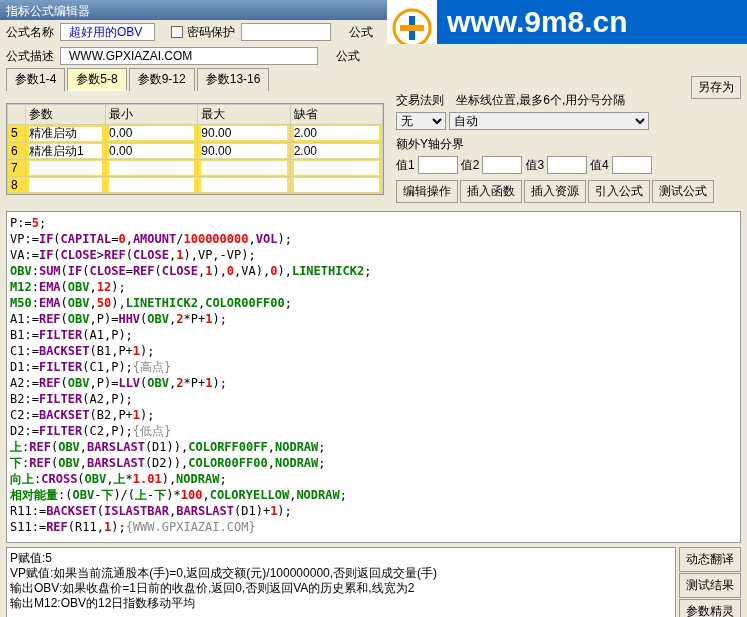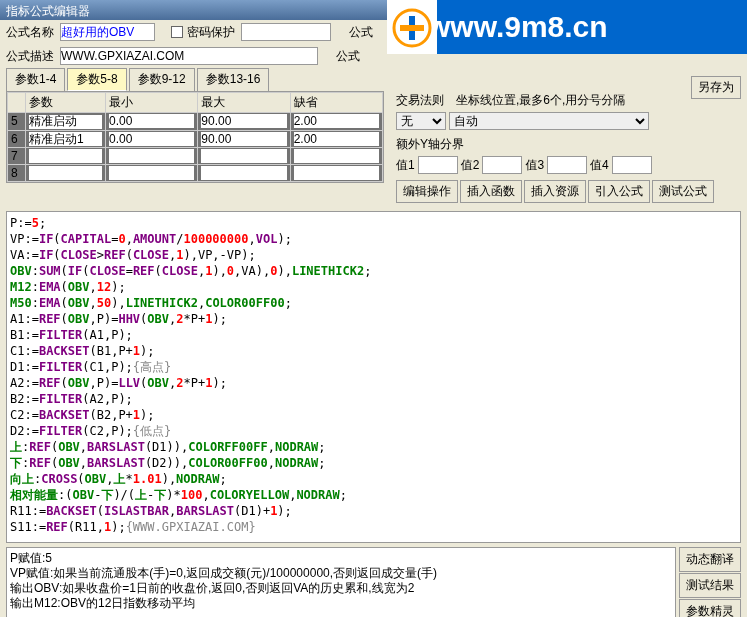--- a/index.html
+++ b/index.html
@@ -1,29 +1,29 @@
 <!DOCTYPE html>
 <html><head>
 <meta charset="utf-8">
 <style>
 * { box-sizing: border-box; margin: 0; padding: 0; }
 body { font-family: "SimSun", "宋体", sans-serif; font-size: 12px; background: #ece9d8; width: 747px; height: 617px; position: relative; overflow: hidden; }
 .titlebar { background: linear-gradient(#7b9ec7,#4a6d99); color: #fff; padding: 3px 6px; font-size: 12px; height: 20px; }
-.watermark { position: absolute; top: 0; right: 0; width: 360px; height: 54px; background: #0066cc; z-index: 100; display: flex; align-items: center; padding-left: 40px; overflow: hidden; }
+.watermark { position: absolute; top: 0; right: 0; width: 360px; height: 44px; background: #0066cc; z-index: 100; display: flex; align-items: center; padding-left: 60px; overflow: hidden; }
 .watermark-logo { position: absolute; left: 0; top: 0; width: 50px; height: 55px; background: #fff; display: flex; align-items: center; justify-content: center; }
 .watermark-logo svg { width: 40px; height: 40px; }
 .watermark-text { color: #fff; font-size: 30px; font-weight: bold; font-family: Arial, sans-serif; letter-spacing: 0px; }
 .toprow { padding: 3px 6px; display: flex; align-items: center; gap: 4px; }
 .toprow label { margin-right: 2px; }
-.toprow input[type=text] { border: 1px solid #999; padding: 1px 0; font-size: 12px; height: 18px; }
+.toprow input[type=text] { border: 1px solid #999; padding: 1px 8px; font-size: 12px; height: 18px; }
 .chk { width: 12px; height: 12px; border: 1px solid #666; display: inline-block; vertical-align: middle; background: #fff; }
 .tabs { display: flex; margin: 0 0 0 6px; }
 .tab { border: 1px solid #999; border-bottom: none; padding: 2px 8px; background: #ece9d8; margin-right: 2px; font-size: 12px; cursor: pointer; }
 .tab.active { background: #fef9c3; border-bottom: 1px solid #fff; position: relative; z-index: 2; }
-.param-table { margin: 0 6px; border: 1px solid #999; background: #737373; }
+.param-table { margin: 12px 6px; border: 1px solid #999; background: #fde047; }
 .param-table table { border-collapse: collapse; width: 100%; }
 .param-table th, .param-table td { border: 1px solid #ccc; padding: 1px 3px; font-size: 12px; text-align: left; height: 17px; }
 .param-table th { background: #ece9d8; font-weight: normal; }
 .param-table input { border: none; width: 100%; font-size: 12px; }
 .mid-area { display: flex; }
 .left-col { flex: 0 0 390px; }
 .right-col { flex: 1; padding: 4px 6px; }
 .right-group { margin-bottom: 6px; }
 .right-group-row { display: flex; align-items: center; gap: 3px; margin-bottom: 3px; }
 .right-group select { border: 1px solid #999; font-size: 12px; height: 18px; }

